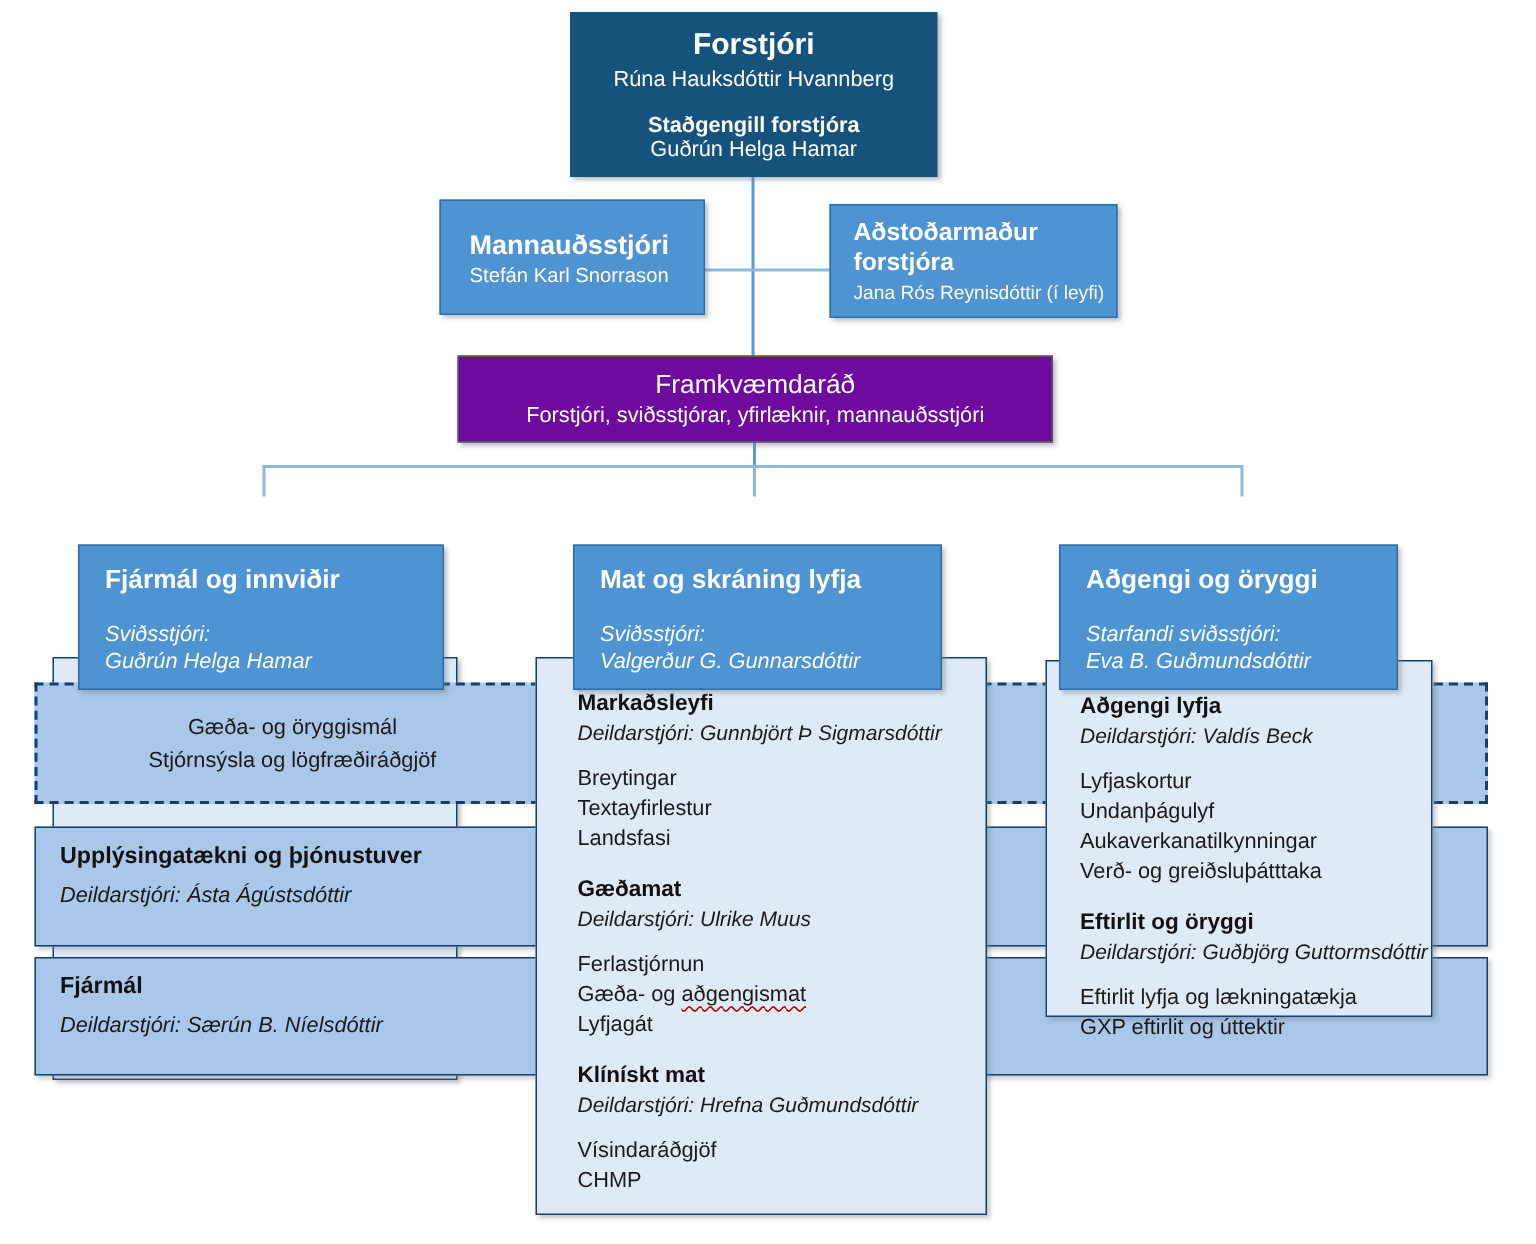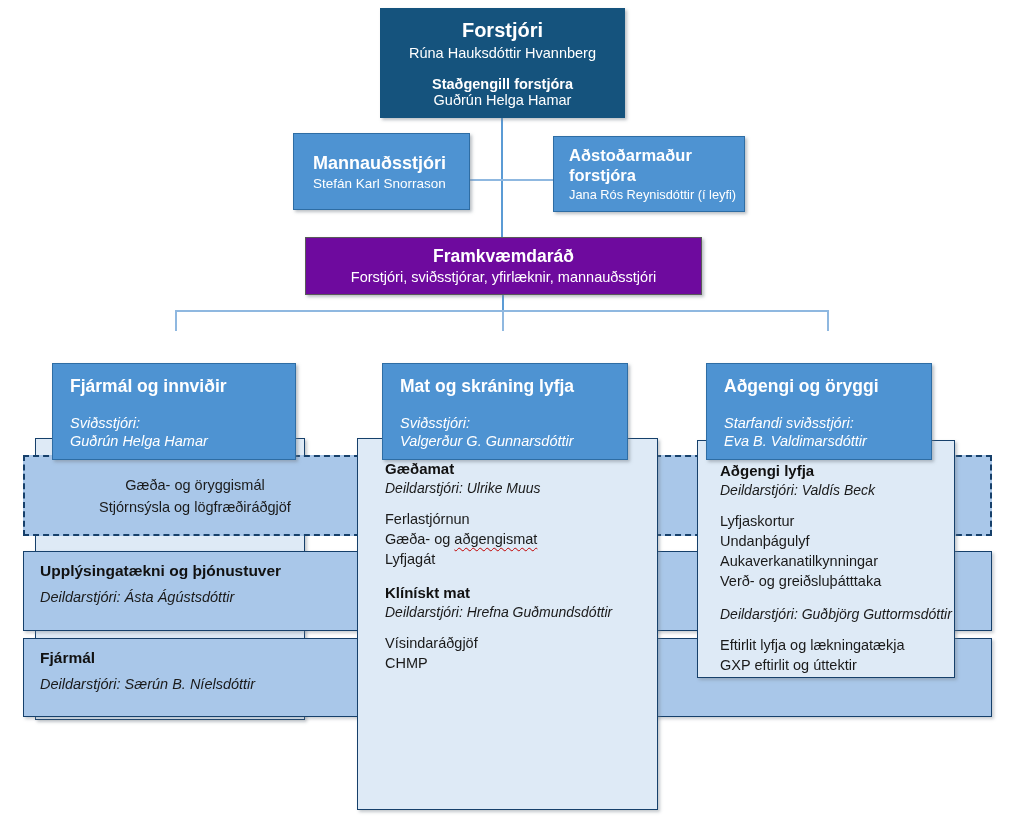--- a/index.html
+++ b/index.html
@@ -31,21 +31,21 @@
   .hr .n{font-size:13.5px;margin-top:2px;}
   .asst{left:553px;top:136px;width:192px;height:76px;padding:8px 0 0 15px;}
   .asst .t{font-size:16.5px;font-weight:bold;line-height:20px;width:150px;}
   .asst .n{font-size:12.8px;margin-top:2px;}
   
   .board{
     left:305px;top:237px;width:397px;height:58px;background:#6E0A9E;
     border:1px solid #595959;color:#fff;text-align:center;padding-top:8px;
     box-shadow:2px 2px 3px rgba(120,130,140,.5);z-index:4;
   }
-  .board .t{font-size:17.5px;font-weight:bold;margin-bottom:2px;}
+  .board .t{font-size:17.5px;font-weight:normal;margin-bottom:2px;}
   .board .n{font-size:14.5px;}
   
   .divhead{top:331px;height:97px;padding:12px 0 0 17px;margin-top:32px;}
   .divhead .t{font-size:17.5px;font-weight:bold;}
   .divhead .sub{position:absolute;left:17px;bottom:9px;font-style:italic;font-size:14.5px;line-height:18px;}
   
   .pale{
     background:#DEEAF6;border:1.8px solid #16406B;
     box-shadow:2px 2px 3px rgba(120,130,140,.45);
   }
@@ -124,21 +124,21 @@
     <div class="t">Mat og skráning lyfja</div>
     <div class="sub">
       <div>Sviðsstjóri:</div>
       <div>Valgerður G. Gunnarsdóttir</div>
     </div>
   </div>
   <div class="abs mblue divhead" style="left:706px;width:226px;">
     <div class="t">Aðgengi og öryggi</div>
     <div class="sub">
       <div>Starfandi sviðsstjóri:</div>
-      <div>Eva B. Valdimarsdóttir</div>
+      <div>Eva B. Guðmundsdóttir</div>
     </div>
   </div>
 
   <div class="abs pale backcol"></div>
 
   <div class="abs band dashed">
     <div class="crosslabel">
       <div>Gæða- og öryggismál</div>
       <div>Stjórnsýsla og lögfræðiráðgjöf</div>
     </div>
@@ -149,20 +149,29 @@
     <div class="mgr">Deildarstjóri: Ásta Ágústsdóttir</div>
   </div>
 
   <div class="abs band b3">
     <div class="t">Fjármál</div>
     <div class="mgr">Deildarstjóri: Særún B. Níelsdóttir</div>
   </div>
 
   <div class="abs pale midcol">
     <div class="sec">
+      <div class="t">Markaðsleyfi</div>
+      <div class="mgr">Deildarstjóri: Gunnbjört Þ Sigmarsdóttir</div>
+      <div class="items">
+        <div>Breytingar</div>
+        <div>Textayfirlestur</div>
+        <div>Landsfasi</div>
+      </div>
+    </div>
+    <div class="sec">
       <div class="t">Gæðamat</div>
       <div class="mgr">Deildarstjóri: Ulrike Muus</div>
       <div class="items">
         <div>Ferlastjórnun</div>
         <div><span>Gæða- og </span><span class="squiggle">aðgengismat</span></div>
         <div>Lyfjagát</div>
       </div>
     </div>
     <div class="sec">
       <div class="t">Klínískt mat</div>
@@ -179,20 +188,21 @@
       <div class="t">Aðgengi lyfja</div>
       <div class="mgr">Deildarstjóri: Valdís Beck</div>
       <div class="items">
         <div>Lyfjaskortur</div>
         <div>Undanþágulyf</div>
         <div>Aukaverkanatilkynningar</div>
         <div>Verð- og greiðsluþátttaka</div>
       </div>
     </div>
     <div class="sec">
+      <div class="t">Eftirlit og öryggi</div>
       <div class="mgr">Deildarstjóri: Guðbjörg Guttormsdóttir</div>
       <div class="items">
         <div>Eftirlit lyfja og lækningatækja</div>
         <div>GXP eftirlit og úttektir</div>
       </div>
     </div>
   </div>
 
 </div>
 

